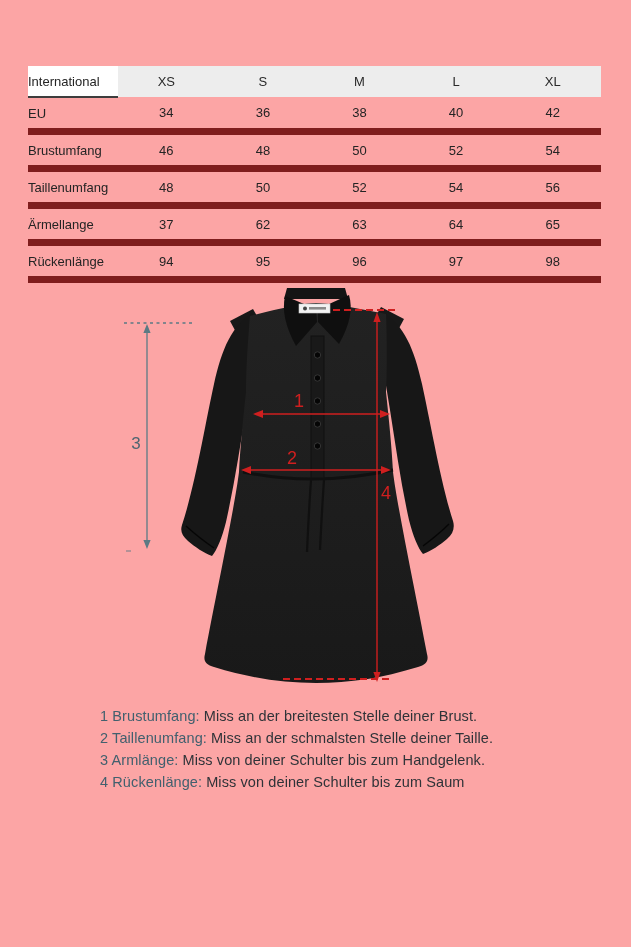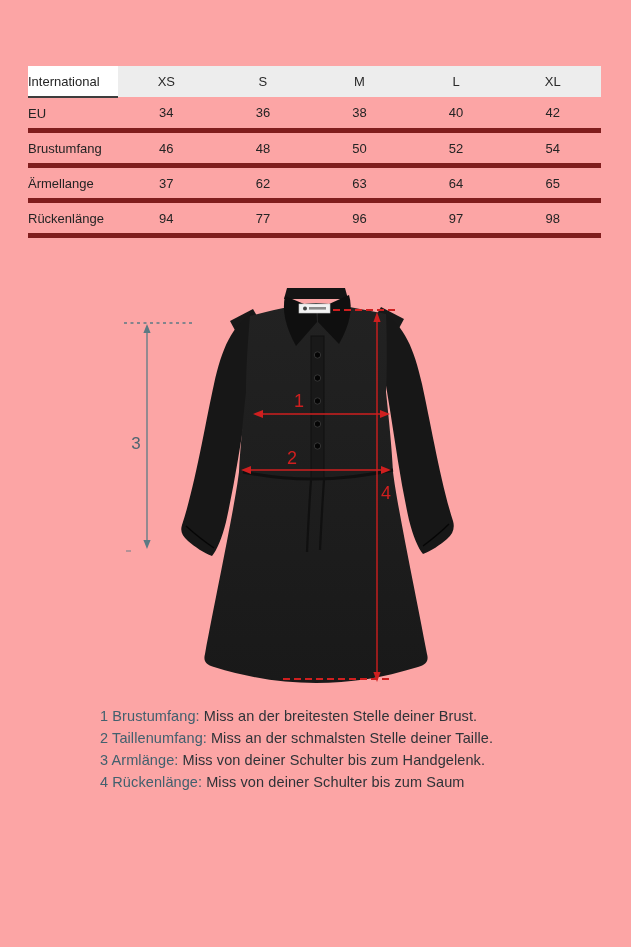--- a/index.html
+++ b/index.html
@@ -10,21 +10,21 @@
 
   
   table.size-table {
     position:absolute; left:28px; top:66px; width:573px;
     border-collapse:collapse; table-layout:fixed;
     font-size:13px; color:#242424;
   }
   table.size-table th, table.size-table td { padding:0; font-weight:400; height:30px; vertical-align:middle; }
   th.corner { text-align:left; background:#ffffff; border-bottom:2px solid #3d3d3d; }
   th.size-col { background:#ededed; text-align:center; color:#2a2a2a;margin-top:38px; }
-  tbody td { border-bottom:5px solid #7f1d1d; text-align:center; height:31px; }
+  tbody td { border-bottom:7px solid #7f1d1d; text-align:center; height:31px; }
   tbody td.rowlabel { text-align:left; }
 
   
   .figure { position:absolute; left:0; top:280px; width:631px; height:430px; }
 
   
   .legend {
     position:absolute; left:100px; top:705px; width:460px;
     font-size:14.5px; line-height:22px; letter-spacing:0.1px;
   }
@@ -67,31 +67,39 @@
       </tr>
       <tr>
         <td class="rowlabel">Brustumfang</td>
         <td>46</td>
         <td>48</td>
         <td>50</td>
         <td>52</td>
         <td>54</td>
       </tr>
       <tr>
+        <td class="rowlabel">Taillenumfang</td>
+        <td>48</td>
+        <td>50</td>
+        <td>52</td>
+        <td>54</td>
+        <td>56</td>
+      </tr>
+      <tr>
         <td class="rowlabel">Ärmellange</td>
         <td>37</td>
         <td>62</td>
         <td>63</td>
         <td>64</td>
         <td>65</td>
       </tr>
       <tr>
         <td class="rowlabel">Rückenlänge</td>
         <td>94</td>
-        <td>77</td>
+        <td>95</td>
         <td>96</td>
         <td>97</td>
         <td>98</td>
       </tr>
     </tbody>
   </table>
 
   <svg class="figure" viewBox="0 0 631 430">
     <defs>
       <linearGradient id="dressGrad" x1="0" y1="0" x2="0" y2="1">

